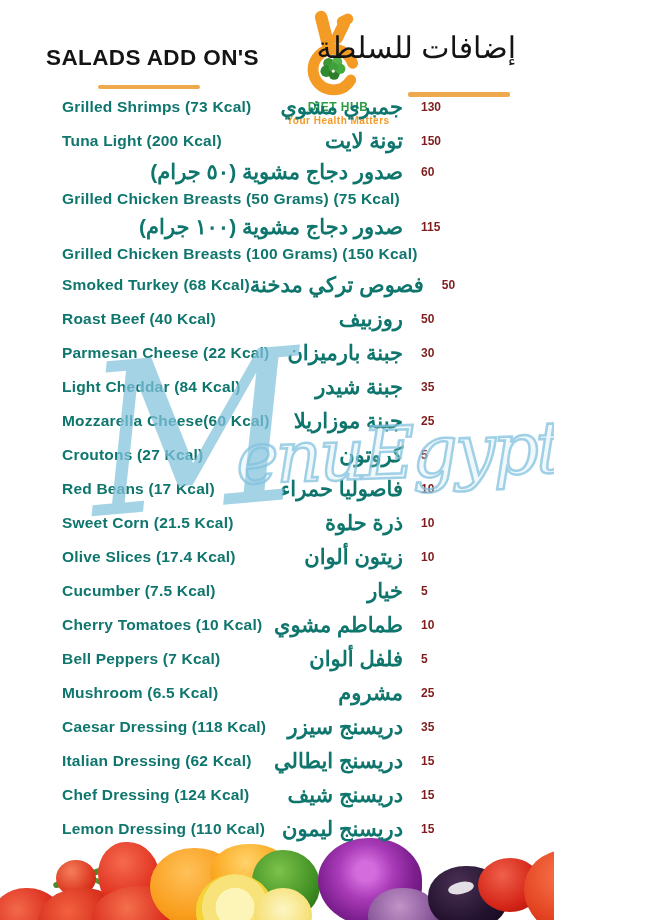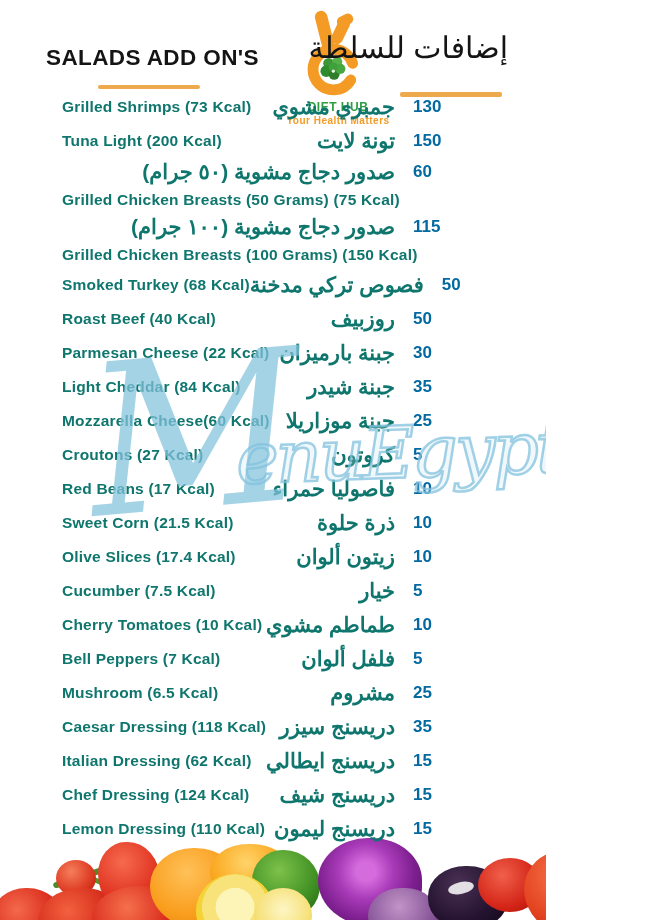--- a/index.html
+++ b/index.html
@@ -1,41 +1,41 @@
 <!DOCTYPE html>
 <html><head>
 <meta charset="utf-8">
 <style>
   html,body{margin:0;padding:0;background:#fff;}
   .page{position:relative;width:546px;height:920px;background:#ffffff;overflow:hidden;
-        font-family:"Liberation Sans",sans-serif;color:#1b1b1b;}
+        font-family:"Liberation Sans",sans-serif;color:#1b1b1b;padding-left:8px;}
 
   
   .title-en{position:absolute;left:46px;top:45px;font-size:22.5px;font-weight:800;
             letter-spacing:0.4px;color:#141414;white-space:nowrap;}
   .underline-en{position:absolute;left:98px;top:85px;width:102px;height:4px;
                 background:#EFA94D;border-radius:2px;}
   .logo{position:absolute;left:284px;top:10px;width:108px;text-align:center;}
   .logo-name{font-size:12px;font-weight:800;color:#2D9E41;letter-spacing:0.5px;margin-top:-2px;}
   .logo-tag{font-size:10px;font-weight:700;color:#F49B26;letter-spacing:0.5px;margin-top:1px;}
   .title-ar{position:absolute;right:38px;top:30px;font-size:30px;font-weight:400;
             direction:rtl;color:#141414;white-space:nowrap;}
   .underline-ar{position:absolute;right:44px;top:92px;width:102px;height:5px;
                 background:#EFA94D;border-radius:2px;}
 
   
   .rows{position:absolute;top:90px;left:0;right:0;z-index:2;}
   .row{display:flex;align-items:center;height:34px;}
-  .row2{height:55px;display:flex;flex-direction:column;justify-content:space-between;}
+  .row2{height:55px;display:flex;flex-direction:column;justify-content:flex-start;}
   .row2 .l1{display:flex;align-items:center;height:28px;}
   .row2 .l2{display:flex;align-items:center;height:26px;}
   .en{margin-left:62px;font-size:15.5px;font-weight:700;color:#0f766e;letter-spacing:0.2px;white-space:nowrap;}
   .ar{margin-left:auto;font-size:21px;font-weight:700;direction:rtl;color:#0f766e;white-space:nowrap;}
-  .price{flex:none;width:40px;margin-right:93px;padding-left:18px;font-size:17px;
-         font-weight:800;color:#0369a1;}
+  .price{flex:none;width:40px;margin-right:93px;padding-left:18px;font-size:12px;
+         font-weight:800;color:#7f1d1d;}
 
   
   .wm{position:absolute;top:378px;left:88px;width:530px;height:175px;z-index:6;
       pointer-events:none;font-family:"DejaVu Serif",serif;font-style:italic;}
   .wm-m{position:absolute;left:0;top:-48px;font-size:210px;line-height:1;
         color:rgba(130,194,221,0.72);transform:rotate(-5deg);}
   .wm-rest{position:absolute;left:148px;top:30px;font-size:72px;letter-spacing:-3px;
            color:rgba(190,223,238,0.22);-webkit-text-stroke:2.5px rgba(130,194,221,0.75);
            transform:rotate(-2deg);white-space:nowrap;}
 

